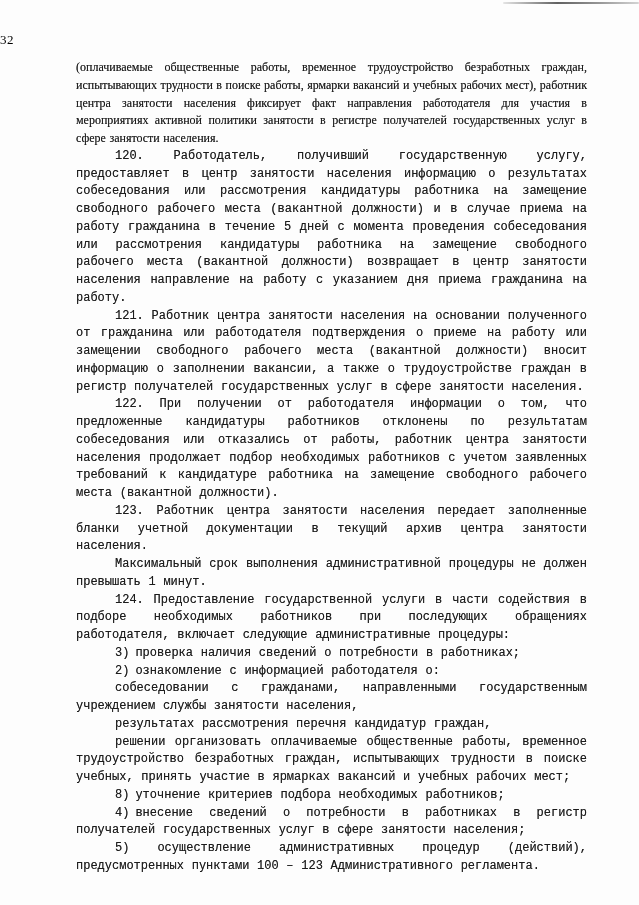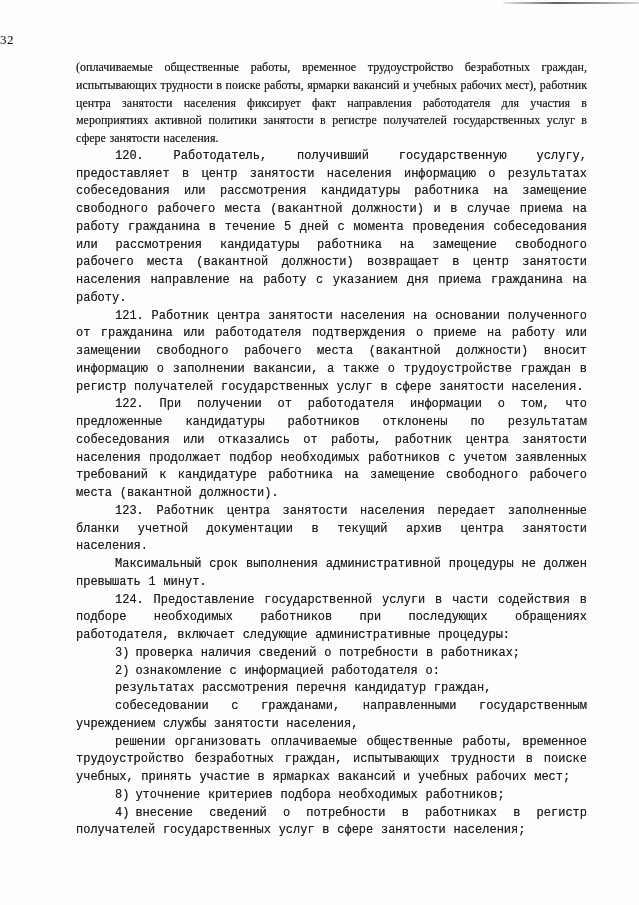--- a/index.html
+++ b/index.html
@@ -67,19 +67,20 @@
   <div class="content">
     <p class="p-noindent">(оплачиваемые общественные работы, временное трудоустройство безработных граждан, испытывающих трудности в поиске работы, ярмарки вакансий и учебных рабочих мест), работник центра занятости населения фиксирует факт направления работодателя для участия в мероприятиях активной политики занятости в регистре получателей государственных услуг в сфере занятости населения.</p>
     <p class="p-indent">120. Работодатель, получивший государственную услугу, предоставляет в центр занятости населения информацию о результатах собеседования или рассмотрения кандидатуры работника на замещение свободного рабочего места (вакантной должности) и в случае приема на работу гражданина в течение 5  дней с момента проведения собеседования или рассмотрения кандидатуры работника на замещение свободного рабочего места (вакантной должности)  возвращает в центр занятости населения направление на работу с указанием дня приема гражданина на работу.</p>
     <p class="p-indent">121. Работник центра занятости населения на основании полученного от гражданина или работодателя подтверждения о приеме на работу или замещении свободного рабочего места (вакантной должности) вносит информацию о заполнении вакансии, а также о трудоустройстве граждан в регистр получателей государственных услуг в сфере занятости населения.</p>
     <p class="p-indent">122. При получении от работодателя информации о том, что предложенные кандидатуры работников отклонены по результатам собеседования или отказались от работы, работник центра занятости населения продолжает подбор необходимых работников с учетом заявленных требований к кандидатуре работника на замещение свободного рабочего места (вакантной должности).</p>
     <p class="p-indent">123. Работник центра занятости населения передает заполненные бланки учетной документации в текущий архив центра занятости населения.</p>
     <p class="p-indent">Максимальный срок выполнения административной процедуры не должен превышать 1 минут.</p>
     <p class="p-indent">124. Предоставление государственной услуги в части содействия в подборе необходимых работников при последующих обращениях работодателя, включает следующие административные процедуры:</p>
     <p class="p-indent">3) проверка наличия сведений о потребности в работниках;</p>
     <p class="p-indent">2) ознакомление с информацией работодателя о:</p>
+    <p class="p-indent">собеседовании с гражданами, направленными государственным учреждением службы занятости населения,</p>
     <p class="p-indent">результатах рассмотрения перечня кандидатур граждан,</p>
-    <p class="p-indent">собеседовании с гражданами, направленными государственным учреждением службы занятости населения,</p>
     <p class="p-indent">решении организовать оплачиваемые общественные работы, временное трудоустройство безработных граждан, испытывающих трудности в поиске учебных, принять участие в ярмарках вакансий и учебных рабочих мест;</p>
     <p class="p-indent">8) уточнение критериев подбора необходимых работников;</p>
     <p class="p-indent">4) внесение сведений о потребности в работниках в регистр получателей государственных услуг в сфере занятости населения;</p>
+    <p class="p-indent">5) осуществление административных процедур (действий), предусмотренных пунктами 100 – 123 Административного регламента.</p>
   </div>
 </div>
 
 </body></html>

